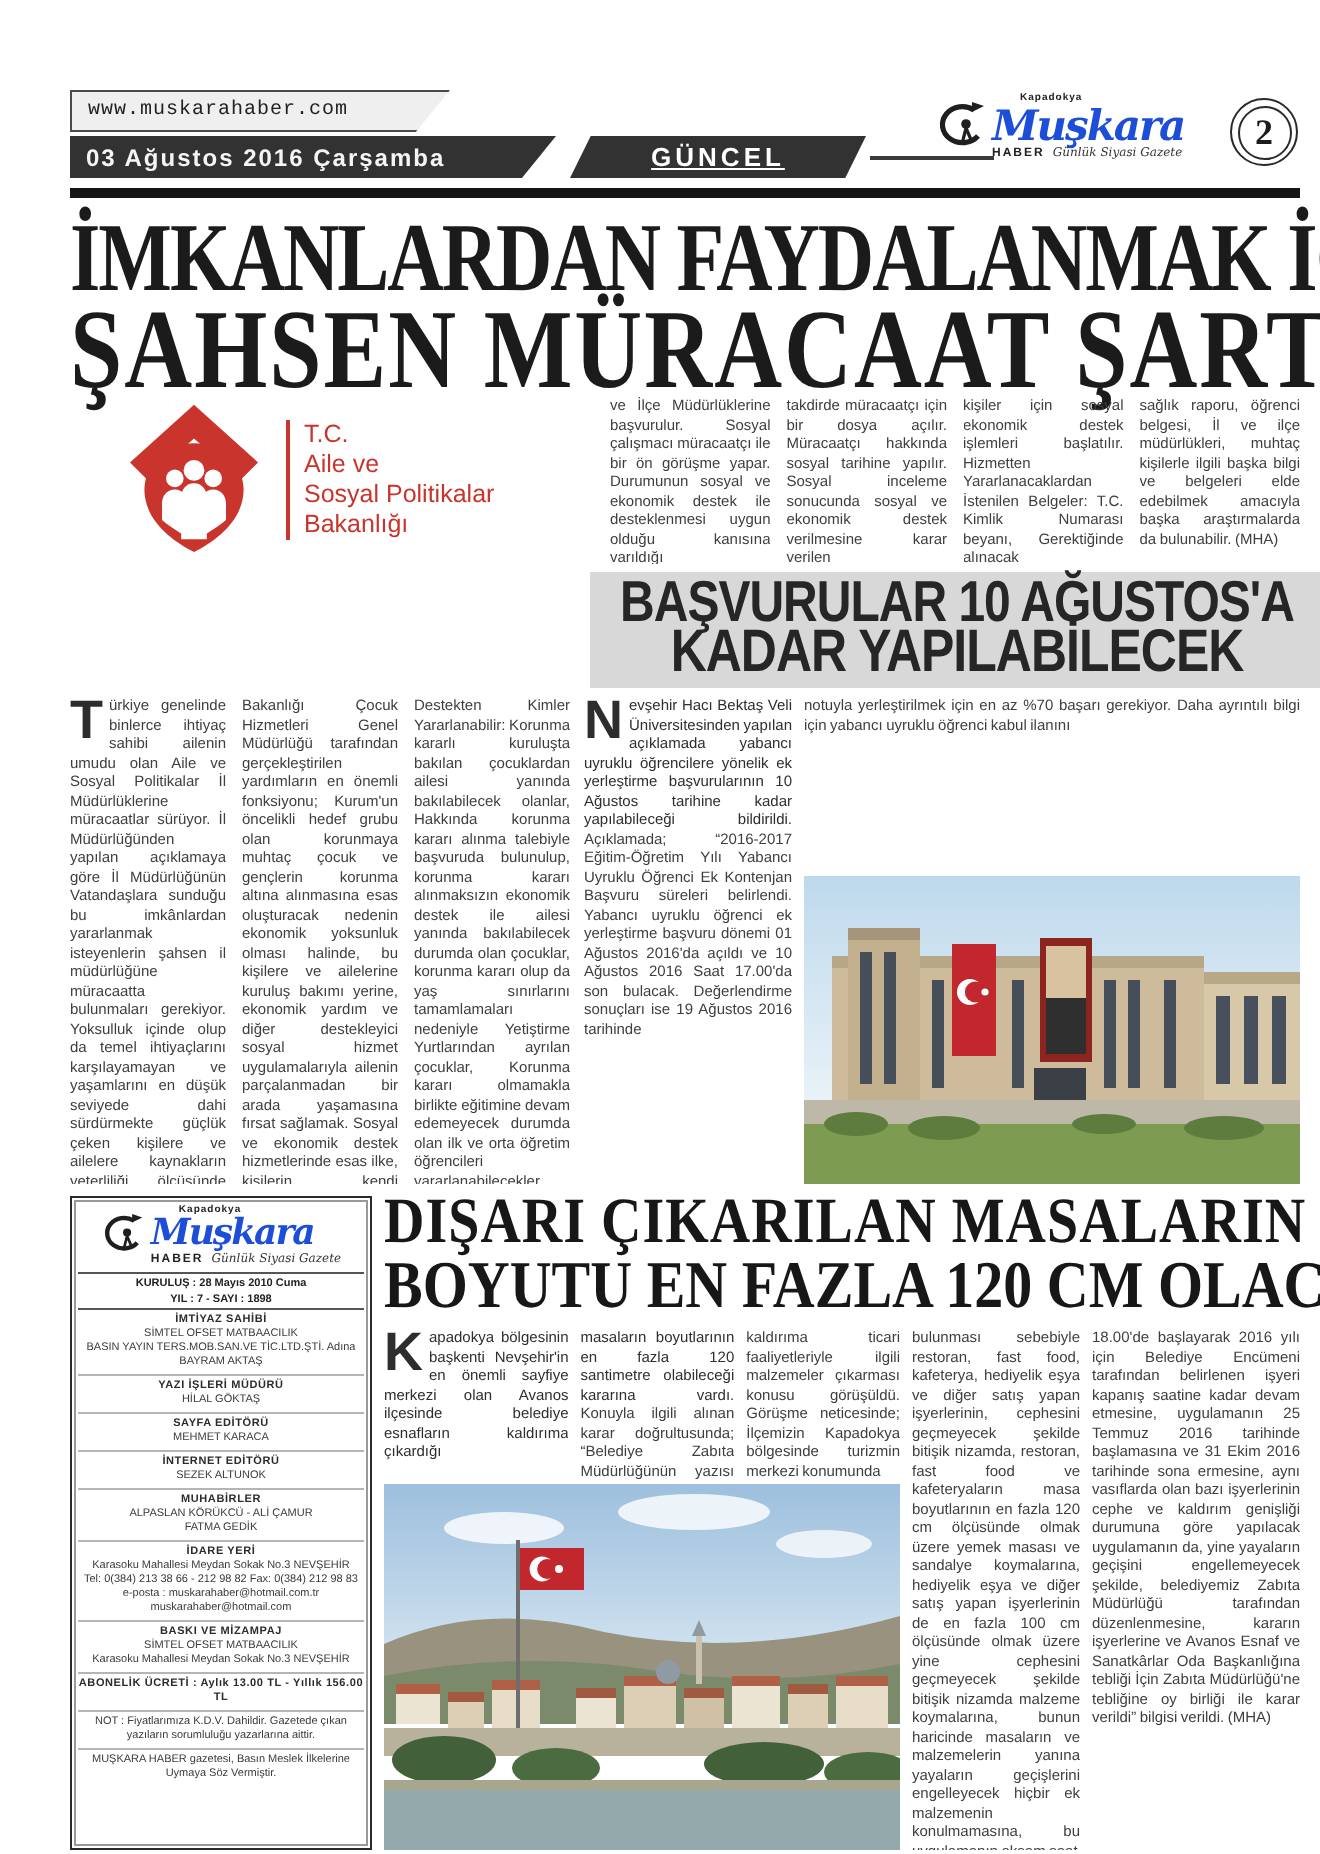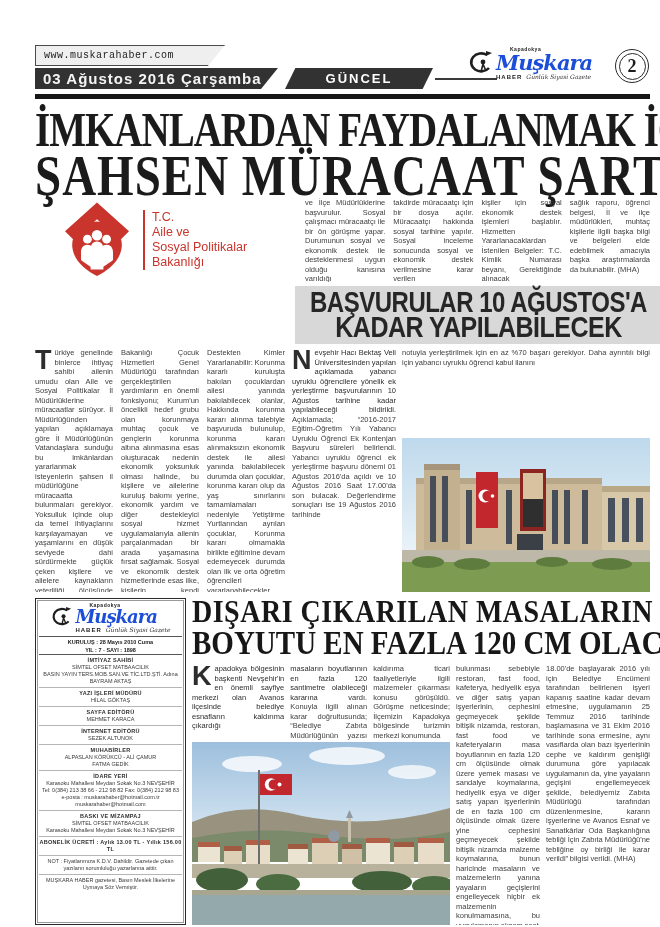--- a/index.html
+++ b/index.html
@@ -5,26 +5,26 @@
   html,body{margin:0;padding:0;background:#fff;}
   .page{position:relative;width:660px;height:927px;background:#fff;overflow:hidden;
         font-family:"Liberation Sans",sans-serif;color:#3e3e3e;}
   .abs{position:absolute;}
 
   
   .band{display:flex;align-items:center;}
   .band-light{background:#efefef;border:1px solid #4a4a4a;color:#222;
               font-size:10px;letter-spacing:.5px;padding-left:8px;
               clip-path:polygon(0 0,100% 0,91% 100%,0 100%);}
-  .band-dark{background:#323232;color:#f5f5f5;font-weight:bold;font-size:15px;
+  .band-dark{background:#323232;color:#f5f5f5;font-weight:bold;font-size:12px;
              letter-spacing:1px;padding-left:8px;
              clip-path:polygon(0 0,100% 0,93% 100%,0 100%);}
   .band-section{background:#323232;color:#fff;font-weight:bold;font-size:13px;
                 letter-spacing:2px;justify-content:center;
-                clip-path:polygon(7% 0,100% 0,93% 100%,0 100%);}
+                clip-path:polygon(7% 0,100% 0,93% 100%,0 100%);text-decoration:underline;}
   .hrule{background:#3a3a3a;height:2px;}
   .black-rule{background:#161616;}
 
   .brand{display:flex;align-items:center;gap:3px;}
   .brand-text{display:flex;flex-direction:column;line-height:1;}
   .brand-region{font-size:5px;font-weight:bold;color:#222;letter-spacing:.5px;margin-left:14px;}
   .brand-name{font-family:"DejaVu Serif",serif;font-style:italic;font-weight:bold;
               color:#1d4ed8;font-size:21px;letter-spacing:-1px;}
   .brand-sub-row{display:flex;align-items:baseline;gap:4px;margin-top:1px;}
   .brand-sub{font-size:6px;font-weight:bold;color:#222;letter-spacing:1px;}

